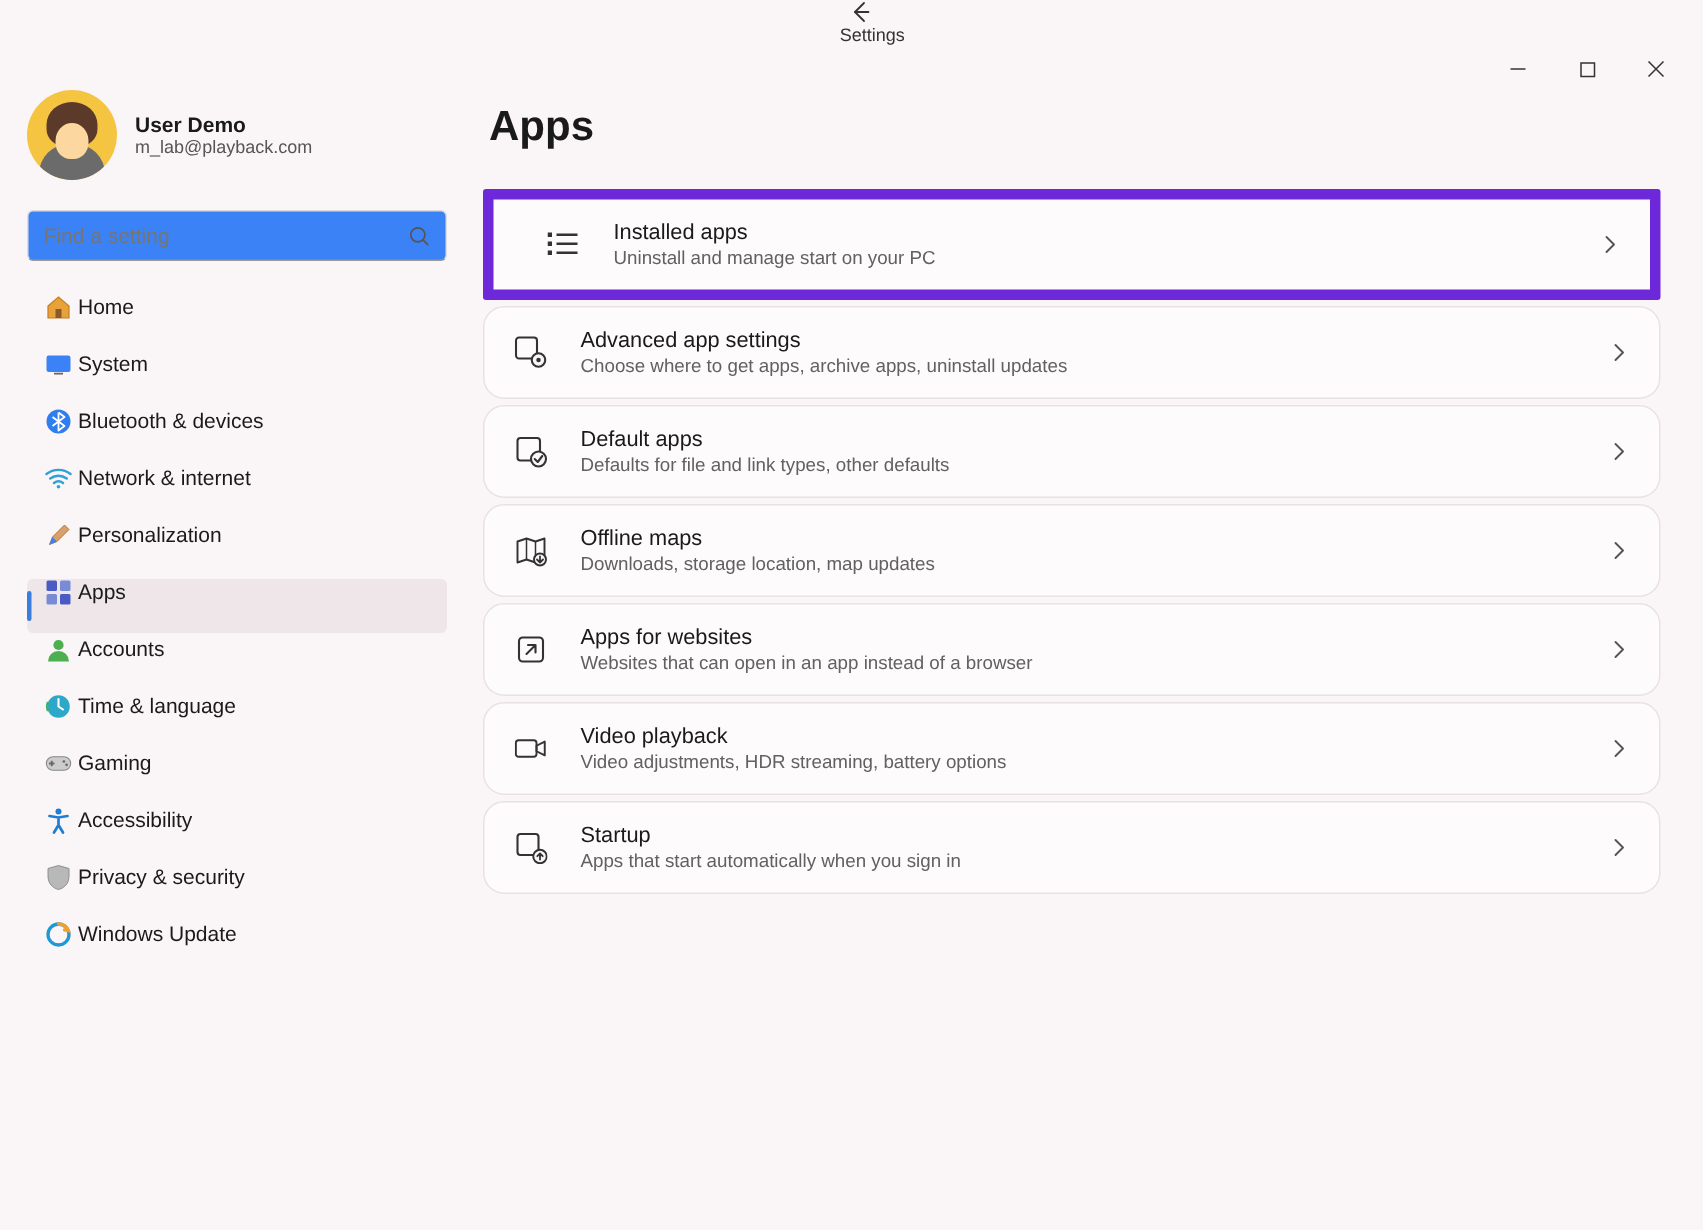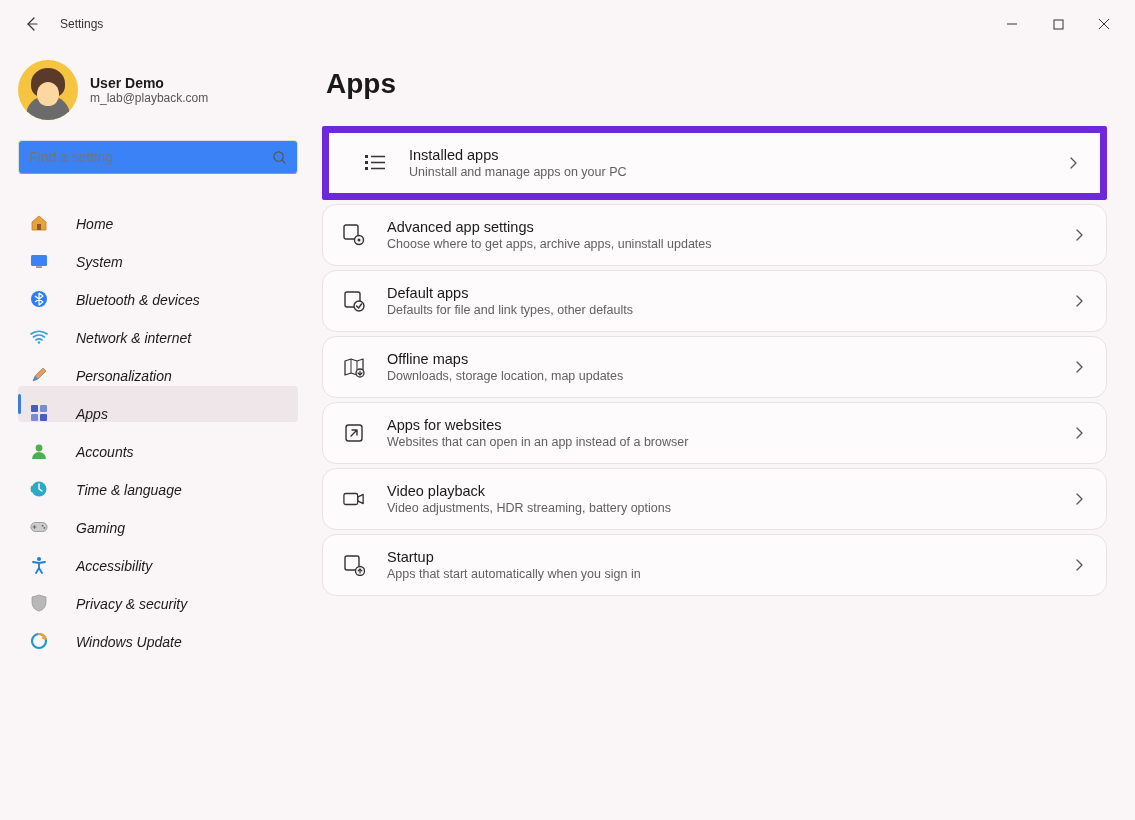--- a/index.html
+++ b/index.html
@@ -9,20 +9,21 @@
       width: 1135px;
       height: 820px;
       overflow: hidden;
       color: #1a1a1a;
     }
     .titlebar {
       height: 48px;
       display: flex;
       align-items: center;
       padding: 0 8px 0 20px;
+      flex-direction: column;
     }
     .titlebar .back { width: 24px; height: 24px; display:flex; align-items:center; justify-content:center; cursor:pointer; }
     .titlebar .title { margin-left: 16px; font-size: 12px; color: #333; }
     .win-controls { margin-left: auto; display: flex; }
     .win-controls .ctrl { width: 46px; height: 32px; display:flex; align-items:center; justify-content:center; cursor:pointer; }
     .container { display: flex; height: calc(100% - 48px); }
     .sidebar { width: 310px; padding: 8px 12px 8px 18px; }
     .profile { display:flex; align-items:center; gap:12px; margin: 4px 0 20px 0; }
     .avatar {
       width: 60px; height: 60px; border-radius: 50%;
@@ -43,25 +44,24 @@
     .profile-email { font-size:12px; color:#555; }
     .search-box {
       display:flex; align-items:center;
       background:#3b82f6; border:1px solid #ddd; border-radius:4px;
       height:34px; padding:0 10px; margin-bottom:22px;
       border-bottom: 1.5px solid #999;
     }
     .search-box input { border:none; background:transparent; outline:none; flex:1; font-size:14px; }
     .nav { list-style:none; }
     .nav-item {
-      display:flex; align-items:flex-end; gap:28px;
+      display:flex; align-items:flex-start; gap:4px;
       height:36px; padding:0 12px; margin:2px 0;
       border-radius:4px; font-size:14px; cursor:pointer;
       position:relative;
-      font-style:italic;
     }
     .nav-item.active { background:#eee6e8; }
     .nav-item.active::before{
       content:""; position:absolute; left:0; top:8px; bottom:8px; width:3px;
       background:#3b7ddd; border-radius:2px;
     }
     .nav-icon { width:18px; height:18px; display:flex; align-items:center; justify-content:center; }
     .main { flex:1; padding: 12px 28px 20px 12px; }
     .page-title { font-size:28px; font-weight:600; margin: 8px 0 26px 4px; }
     .card {
@@ -250,21 +250,21 @@
       <span class="card-icon">
           <svg width="22" height="20" viewBox="0 0 22 20">
             <rect x="0" y="2" width="3" height="3" fill="#333"></rect>
             <rect x="0" y="8" width="3" height="3" fill="#333"></rect>
             <rect x="0" y="14" width="3" height="3" fill="#333"></rect>
             <path d="M6 3.5h14M6 9.5h14M6 15.5h14" stroke="#333" stroke-width="1.6"></path>
           </svg>
         </span>
       <div class="card-body">
         <div class="card-title">Installed apps</div>
-        <div class="card-sub">Uninstall and manage apps on your PC</div>
+        <div class="card-sub">Uninstall and manage start on your PC</div>
       </div>
       <span class="chevron">
           <svg width="14" height="14" viewBox="0 0 14 14">
             <path d="M5 2l5 5-5 5" stroke="#555" stroke-width="1.3" fill="none" stroke-linecap="round" stroke-linejoin="round"></path>
           </svg>
         </span>
     </div>
 
     <div class="card">
       <span class="card-icon">

